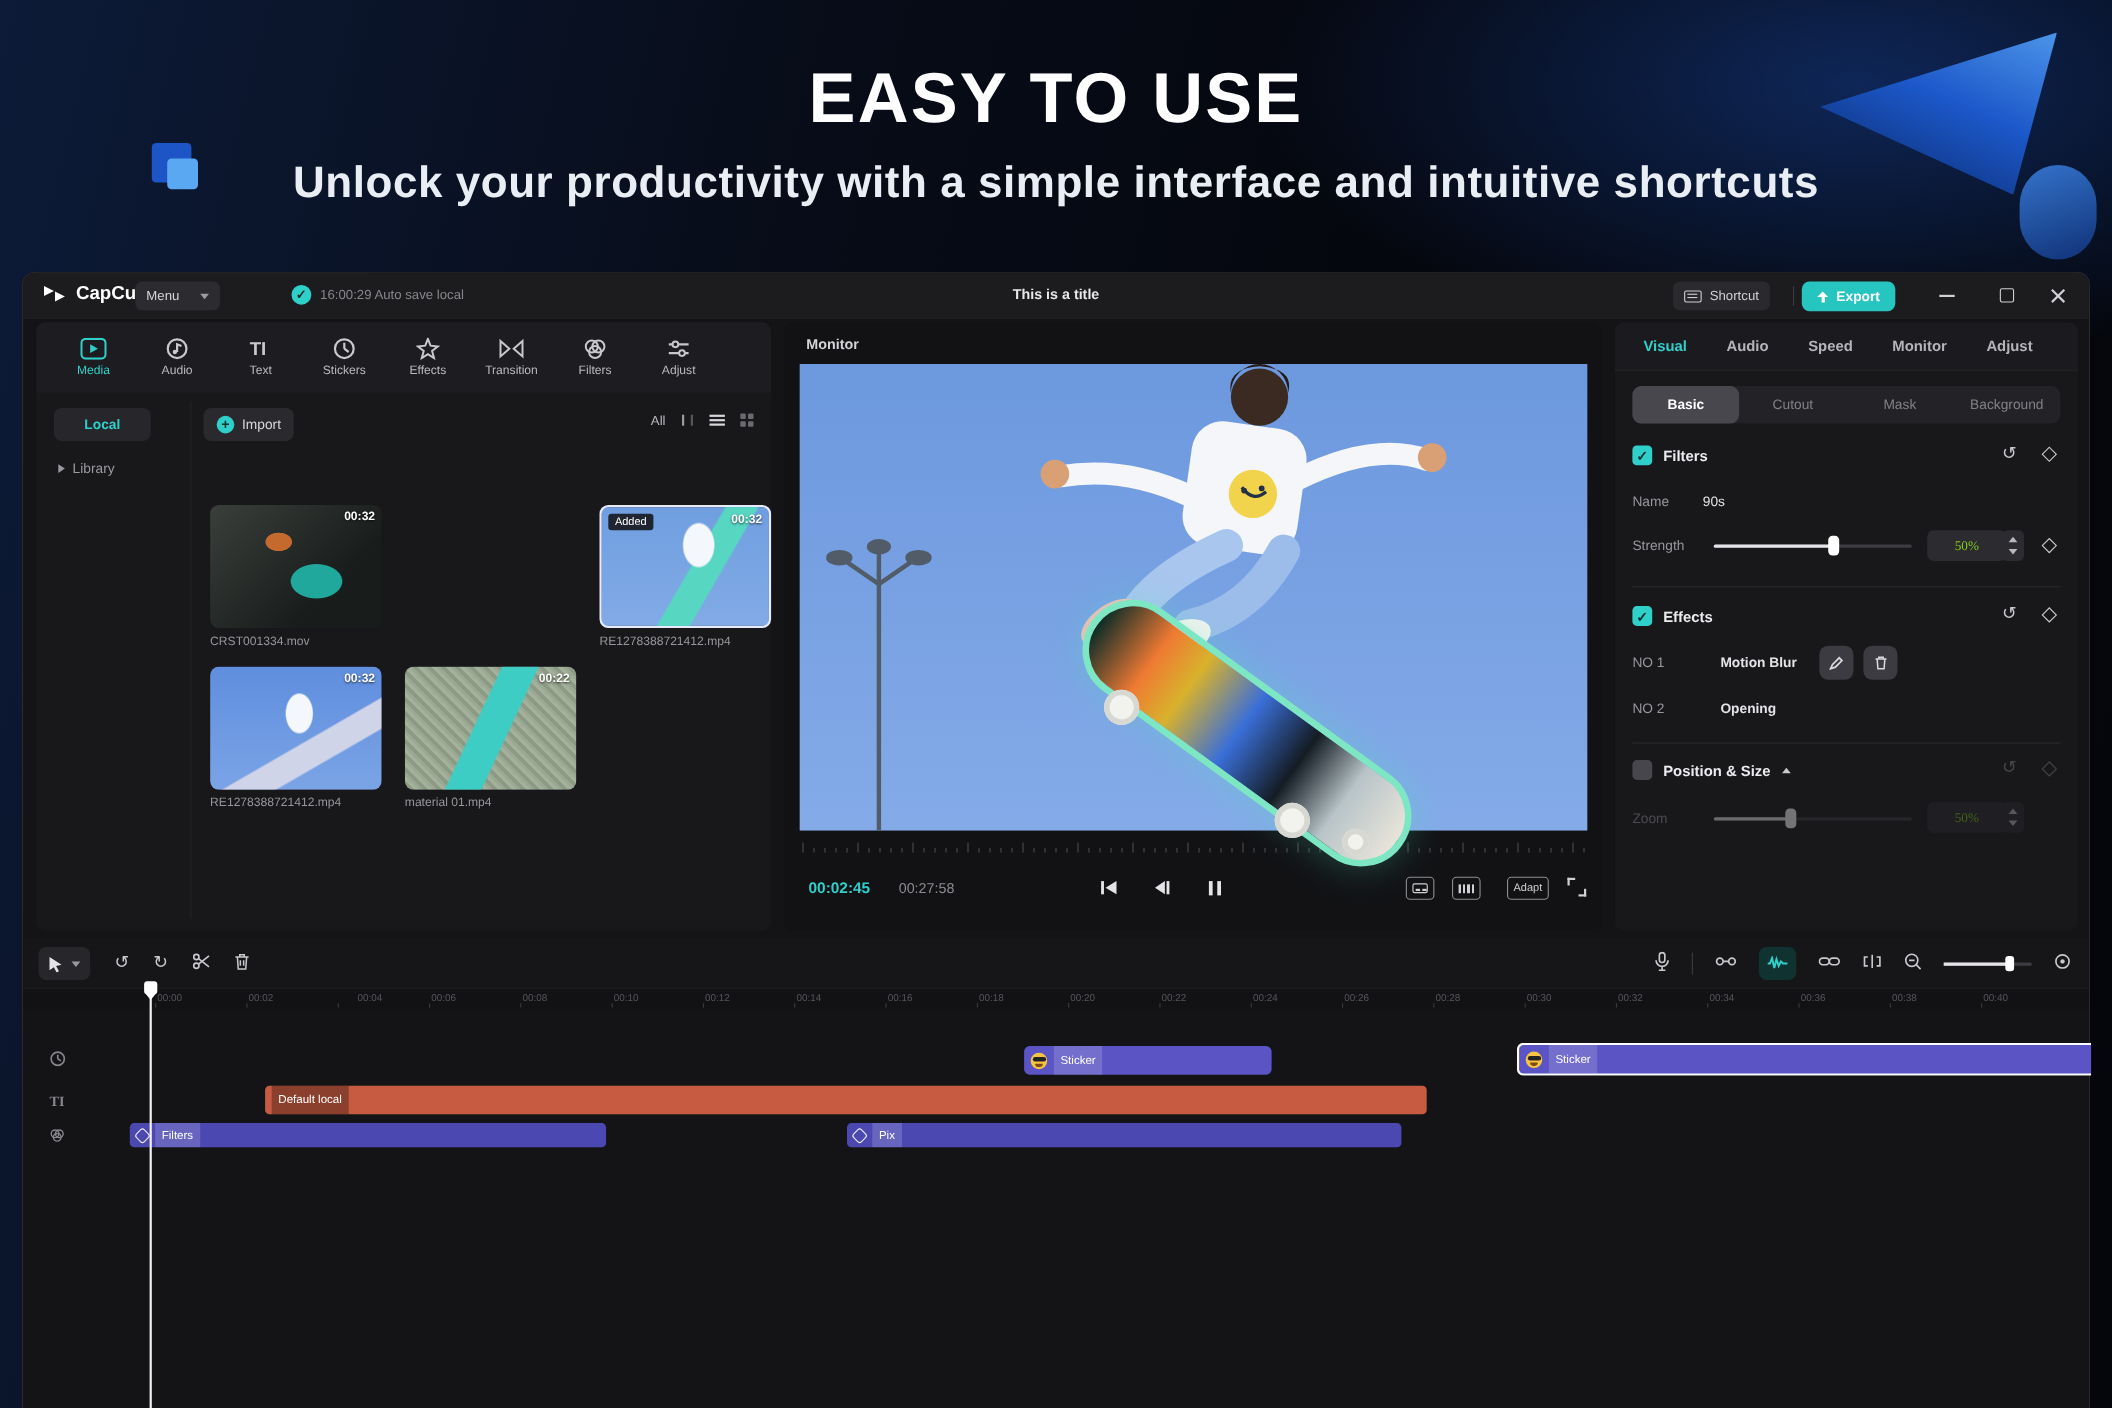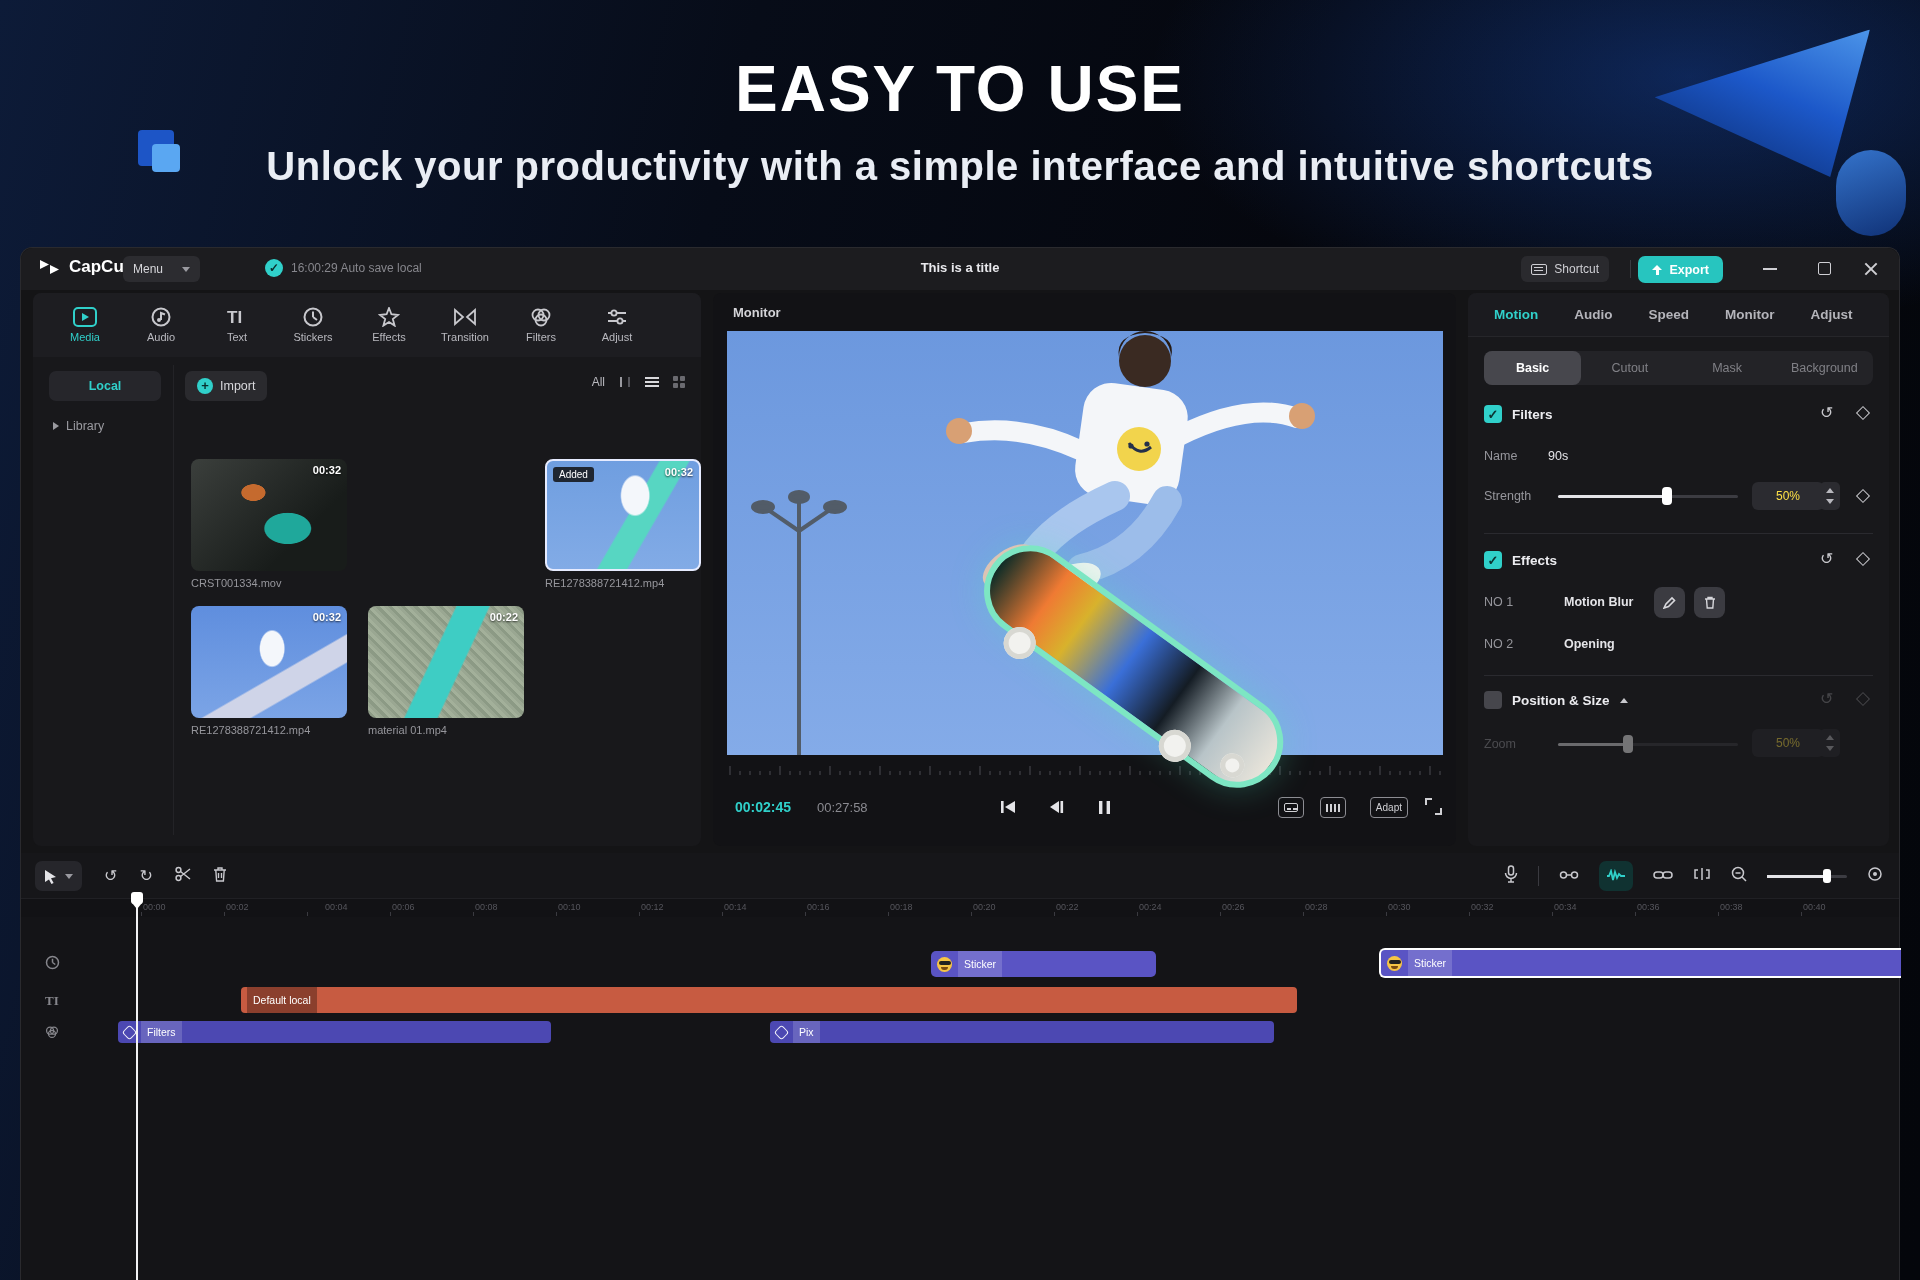--- a/index.html
+++ b/index.html
@@ -53,21 +53,21 @@
   .left-panel{left:12px;top:45px;width:668px;height:553px;}
   .mon-panel{left:692px;top:45px;width:743px;height:553px;background:#121215;}
   .right-panel{left:1447px;top:45px;width:421px;height:553px;overflow:hidden;}
   
   .mnav{position:absolute;left:0;top:0;width:100%;height:64px;background:#1d1d21;border-radius:8px 8px 0 0;
     display:flex;align-items:center;padding-left:14px;}
   .mnav-item{width:76px;display:flex;flex-direction:column;align-items:center;gap:4px;color:#b9b9bf;font-size:11px;}
   .mnav-item.active{color:var(--accent,#30d0ca);}
   .mnav-item svg{display:block}
   
-  .local-btn{position:absolute;left:16px;top:78px;width:112px;height:30px;background:#26262b;border-radius:7px;
+  .local-btn{position:absolute;left:16px;top:78px;width:88px;height:30px;background:#26262b;border-radius:7px;
     color:var(--accent,#30d0ca);font-size:12.5px;font-weight:700;display:flex;align-items:center;justify-content:center;}
   .library-row{position:absolute;left:20px;top:126px;color:#9a9aa0;font-size:12.5px;display:flex;align-items:center;gap:7px;}
   .tri-r{width:0;height:0;border-top:4px solid transparent;border-bottom:4px solid transparent;border-left:6px solid #9a9aa0;}
   .vdiv{position:absolute;left:140px;top:72px;width:1px;height:470px;background:#232327;}
   .import-btn{position:absolute;left:152px;top:78px;height:30px;padding:0 12px;background:#2a2a2e;border-radius:7px;
     color:#d8d8dc;font-size:12.5px;display:flex;align-items:center;gap:7px;}
   .plus-dot{width:16px;height:16px;border-radius:50%;background:var(--accent,#30d0ca);color:#08302e;font-weight:800;
     font-size:13px;line-height:15px;text-align:center;}
   .all-row{position:absolute;right:16px;top:82px;display:flex;align-items:center;gap:14px;color:#b9b9bf;font-size:12px;}
   .ico-sort{width:12px;height:12px;position:relative;}
@@ -119,22 +119,22 @@
     display:flex;align-items:center;justify-content:center;}
   .cbx.off{background:#46464c;color:transparent;}
   .sec-head{position:absolute;display:flex;align-items:center;gap:10px;color:#ececf0;font-size:13.5px;font-weight:700;}
   .ico-reset{color:#c8c8cd;font-size:16px;line-height:1;}
   .kf{width:10px;height:10px;border:1.6px solid #c8c8cd;transform:rotate(45deg);}
   .lbl{color:#96969c;font-size:12.5px;}
   .val{color:#e4e4e8;font-size:12.5px;}
   .slider{position:absolute;height:3px;background:#3c3c42;border-radius:2px;}
   .slider .fill{position:absolute;left:0;top:0;height:3px;background:#e4e4e8;border-radius:2px;}
   .slider .knob{position:absolute;top:-8px;width:10px;height:18px;background:#fff;border-radius:4px;}
-  .valbox{position:absolute;width:72px;height:28px;background:#2b2b30;border-radius:6px;color:#fde047;
-    font-size:12px;display:flex;align-items:center;justify-content:center;}
+  .valbox{position:absolute;width:72px;height:28px;background:#2b2b30;border-radius:6px;color:#84cc16;
+    font-size:12px;display:flex;align-items:center;justify-content:center;font-family:Liberation Serif, serif;}
   .stepper{position:absolute;width:20px;height:28px;background:#2b2b30;border-radius:5px;}
   .stepper:before{content:"";position:absolute;left:6px;top:6px;border-left:4px solid transparent;border-right:4px solid transparent;border-bottom:5px solid #b8b8be;}
   .stepper:after{content:"";position:absolute;left:6px;bottom:6px;border-left:4px solid transparent;border-right:4px solid transparent;border-top:5px solid #b8b8be;}
   .hdiv{position:absolute;left:16px;width:389px;height:1px;background:#2a2a2f;}
   .sq-btn{position:absolute;width:31px;height:31px;background:#3b3b41;border-radius:8px;display:flex;align-items:center;justify-content:center;}
   .tri-up{width:0;height:0;border-left:4px solid transparent;border-right:4px solid transparent;border-bottom:5px solid #c8c8cd;}
   
   .tl-bar{position:absolute;left:0;top:605px;width:100%;height:46px;background:#161619;border-bottom:1px solid #202024;}
   .tl-left{position:absolute;left:14px;top:8px;display:flex;align-items:center;gap:22px;color:#c8c8cd;}
   .sel-btn{height:30px;padding:0 9px;background:#26262b;border-radius:7px;display:flex;align-items:center;gap:8px;}
@@ -395,21 +395,21 @@
         <span class="mini-btn" style="right:110px">
             <span class="wv-g"></span>
           </span>
         <span class="mini-btn" style="right:48px">Adapt</span>
         <span class="fs-ico"></span>
       </div>
     </div>
 
     <div class="panel right-panel">
       <div class="rtabs">
-        <span class="rtab active">Motion</span>
+        <span class="rtab active">Visual</span>
         <span class="rtab">Audio</span>
         <span class="rtab">Speed</span>
         <span class="rtab">Monitor</span>
         <span class="rtab">Adjust</span>
       </div>
       <div class="seg">
         <div class="active">Basic</div>
         <div>Cutout</div>
         <div>Mask</div>
         <div>Background</div>

